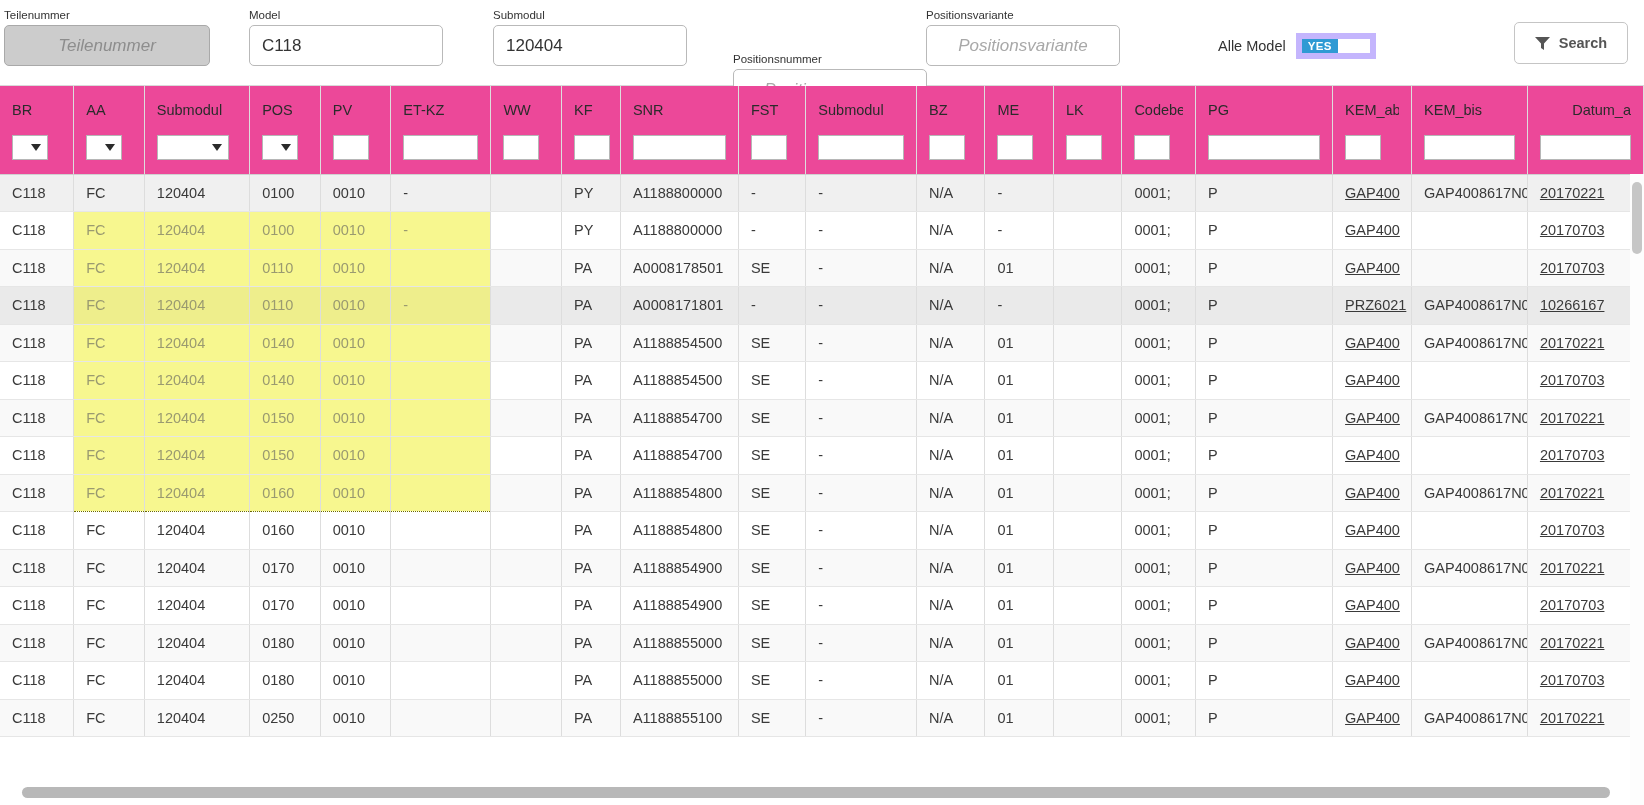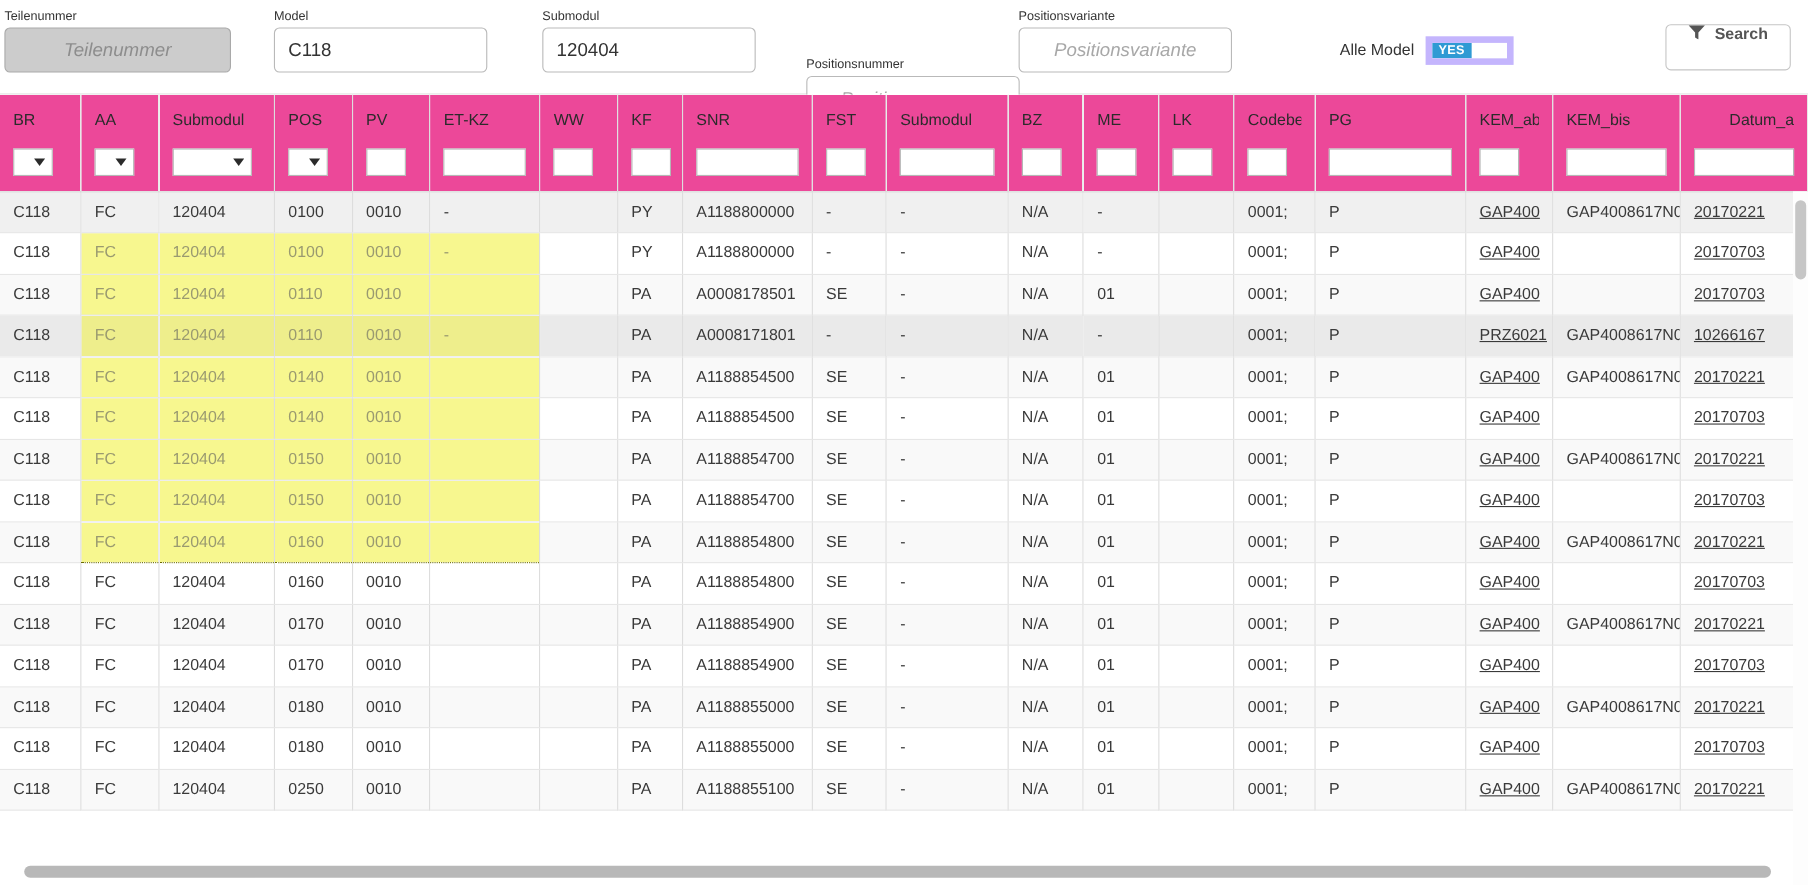--- a/index.html
+++ b/index.html
@@ -95,21 +95,21 @@
   }
 
   
   #search-button {
     position: absolute;
     left: 1514px; top: 22px;
     width: 114px; height: 42px;
     border: 1px solid #c5c5c5;
     border-radius: 5px;
     background: #ffffff;
-    display: flex; align-items: flex-start; justify-content: center;
+    display: flex; align-items: center; justify-content: center;
     gap: 9px;
     cursor: pointer;
     font-family: "Liberation Sans", sans-serif;
   }
   #search-button .sb-label {
     font-size: 14.5px;
     font-weight: bold;
     color: #555555;
   }
   #funnel-icon { display: block; }

